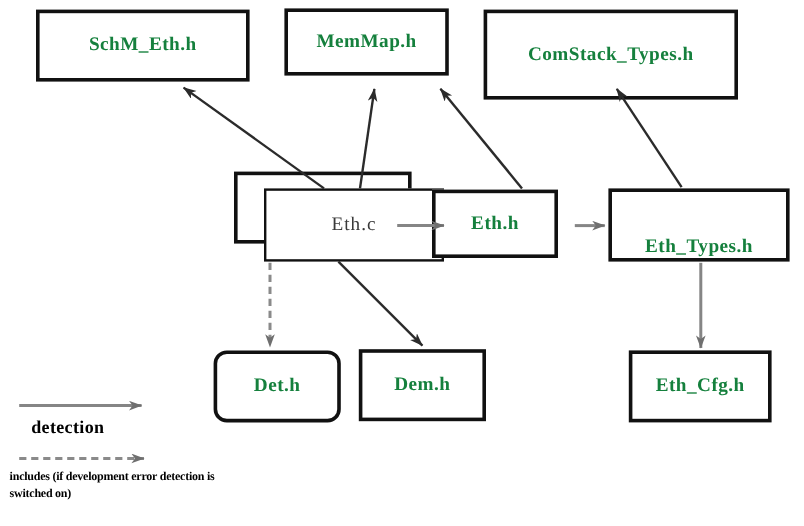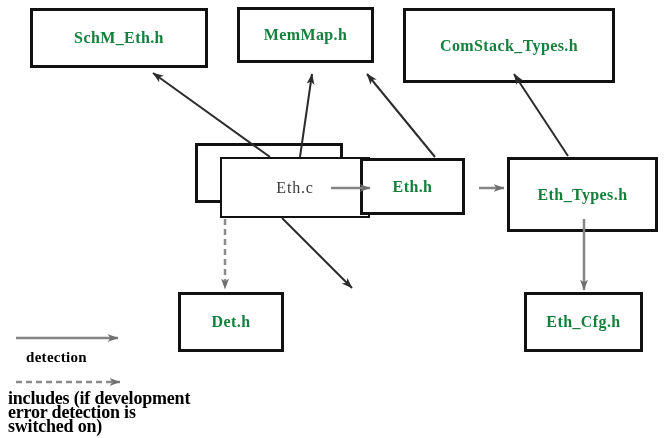--- a/index.html
+++ b/index.html
@@ -34,22 +34,22 @@
     color:#3a3a3a;
     letter-spacing:0.8px;
   }
   
   #n-schm    {left:30px;  top:8px;   width:178px; height:60px;}
   #n-memmap  {left:237px; top:7px;   width:137px; height:56px;}
   #n-comstack{left:403px; top:8px;   width:212px; height:75px;}
   #n-ethc-back{left:195px;top:143px; width:148px; height:60px;}
   #n-ethc    {left:180px; top:157px; width:150px; height:61px;}
   #n-ethh    {left:360px; top:158px; width:105px; height:57px;}
-  #n-ethtypes{left:507px; top:157px; width:151px; height:75px;}
-  #n-det     {left:178px; top:292px; width:106px; height:60px;}
+  #n-ethtypes{left:507px; top:157px; width:151px; height:61px;align-items:flex-end;}
+  #n-det     {left:178px; top:292px; width:106px; height:60px;border-radius:11px;}
   #n-dem     {left:299px; top:291px; width:106px; height:60px;}
   #n-ethcfg  {left:524px; top:292px; width:119px; height:60px;}
 
   
   svg.arrows{
     position:absolute;left:0;top:0;width:670px;height:438px;
     pointer-events:none;
   }
   .edge-solid-dark {stroke:#2b2b2b;stroke-width:2;fill:none;}
   .edge-solid-gray {stroke:#858585;stroke-width:2.5;fill:none;}
@@ -60,21 +60,21 @@
     position:absolute;
     font-weight:bold;color:#000000;
   }
   #legend-solid-label{
     left:26px;top:349px;
     font-size:15px;letter-spacing:0.3px;
   }
   #legend-dashed-label{
     left:8px;top:391px;
     width:192px;
-    font-size:18px;line-height:14px;letter-spacing:-0.2px;
+    font-size:10px;line-height:14px;letter-spacing:-0.2px;
   }
 </style>
 </head>
 <body>
 
 <div id="stage">
 
   <div class="node" id="n-schm">
     <span class="lbl">SchM_Eth.h</span>
   </div>
@@ -92,20 +92,23 @@
 
   <div class="node" id="n-ethh">
     <span class="lbl">Eth.h</span>
   </div>
   <div class="node" id="n-ethtypes">
     <span class="lbl">Eth_Types.h</span>
   </div>
 
   <div class="node" id="n-det">
     <span class="lbl">Det.h</span>
+  </div>
+  <div class="node" id="n-dem">
+    <span class="lbl">Dem.h</span>
   </div>
   <div class="node" id="n-ethcfg">
     <span class="lbl">Eth_Cfg.h</span>
   </div>
 
   <svg class="arrows" xmlns="http://www.w3.org/2000/svg">
     <defs>
       <marker id="ah-dark" markerUnits="userSpaceOnUse" markerWidth="12" markerHeight="9" refX="10.5" refY="4" orient="auto">
         <path d="M0,0 L11,4 L0,8 L3,4 Z" fill="#2b2b2b"></path>
       </marker>

